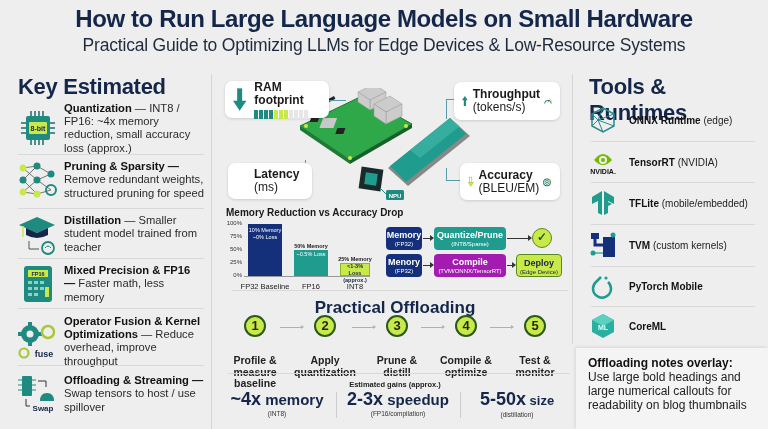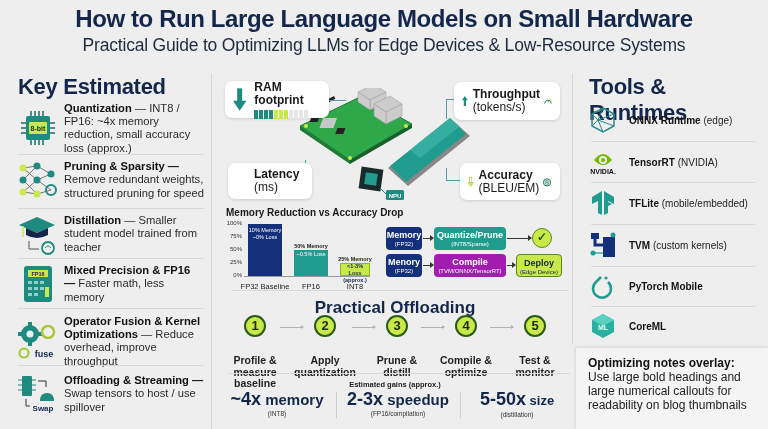--- a/index.html
+++ b/index.html
@@ -486,15 +486,15 @@
           <polygon points="13,1 24,7 24,19 13,25 2,19 2,7" fill="#2ab0a0"></polygon>
           <polygon points="13,1 24,7 13,13 2,7" fill="#5cd0c0"></polygon>
           <text x="13" y="17" font-size="7" font-weight="bold" text-anchor="middle" fill="#e0fff8" font-family="Liberation Sans, sans-serif">ML</text>
         </svg>
     </div>
     <div class="name"><b>CoreML</b><span></span></div>
   </div>
 </div>
 
 <div class="note">
-  <div class="nt">Optimizing notes overlay:</div>
+  <div class="nt">Offloading notes overlay:</div>
   <div class="nb">Use large bold headings and large numerical callouts for readability on blog thumbnails</div>
 </div>
 
 </body></html>

